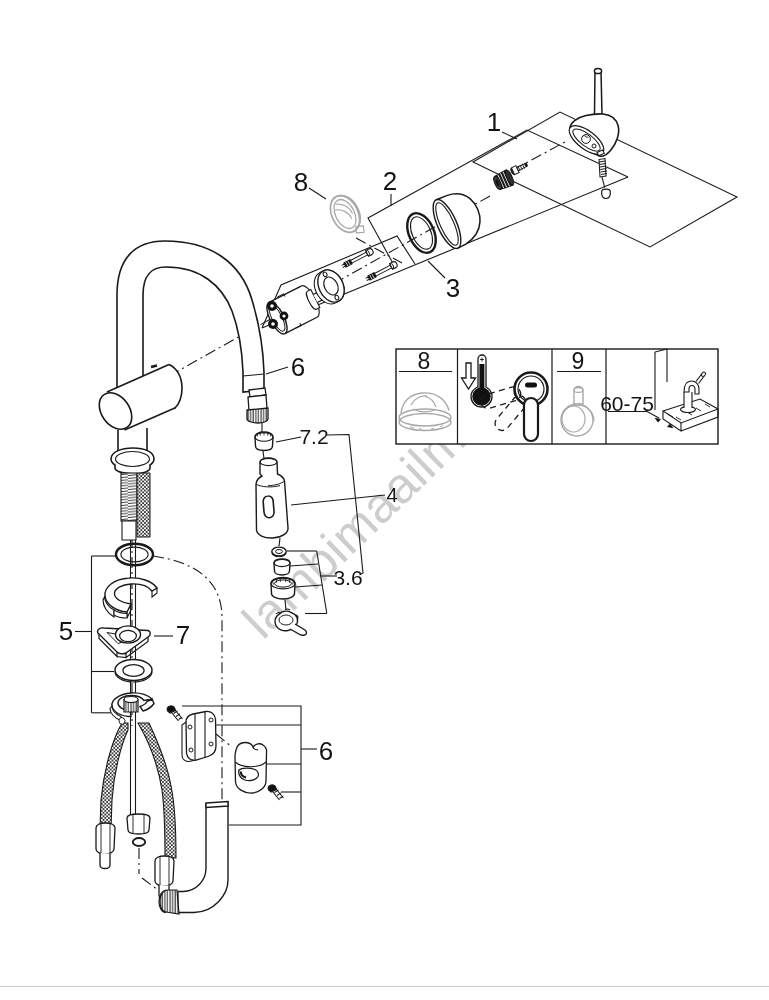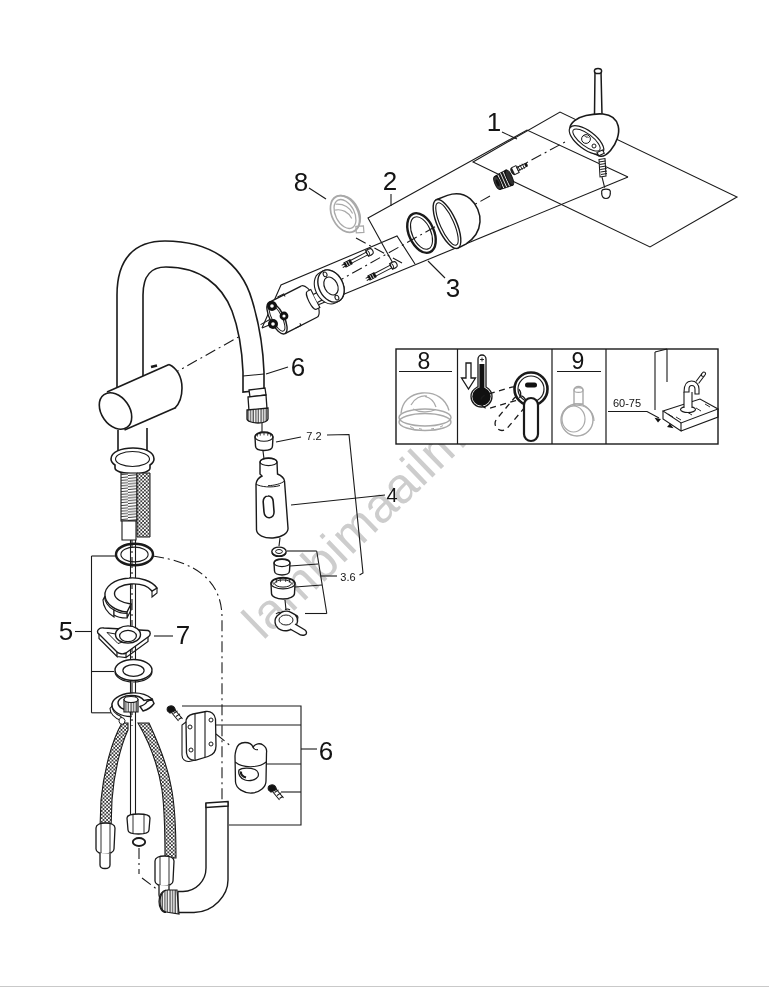--- a/index.html
+++ b/index.html
@@ -7,21 +7,21 @@
         font-family:"Liberation Sans", sans-serif;}
   #watermark{position:absolute;left:231px;top:608px;transform:rotate(-44deg);transform-origin:0 0;
              font-size:50px;letter-spacing:0.5px;color:#cdcdcd;z-index:1;white-space:nowrap;
              font-family:"Liberation Sans", sans-serif;}
   svg#art{position:absolute;left:0;top:0;z-index:2;}
   .lbl{position:absolute;z-index:3;color:#141414;transform:translate(-50%,-50%);
        font-family:"Liberation Sans", sans-serif;line-height:1;}
   .lbl.big{font-size:26px;}
   .lbl.mid{font-size:20px;}
   .lbl.midbig{font-size:23px;}
-  .lbl.small{font-size:11px;}
+  .lbl.small{font-size:21px;}
   #footer-line{position:absolute;left:0;right:0;top:986px;height:1px;background:#c9c9c9;z-index:2;}
 </style>
 </head>
 <body>
 
 <div id="page">
 
   <div id="watermark">lambimaailm.ee</div>
 
   <svg id="art" width="769" height="1000" viewBox="0 0 769 1000">

